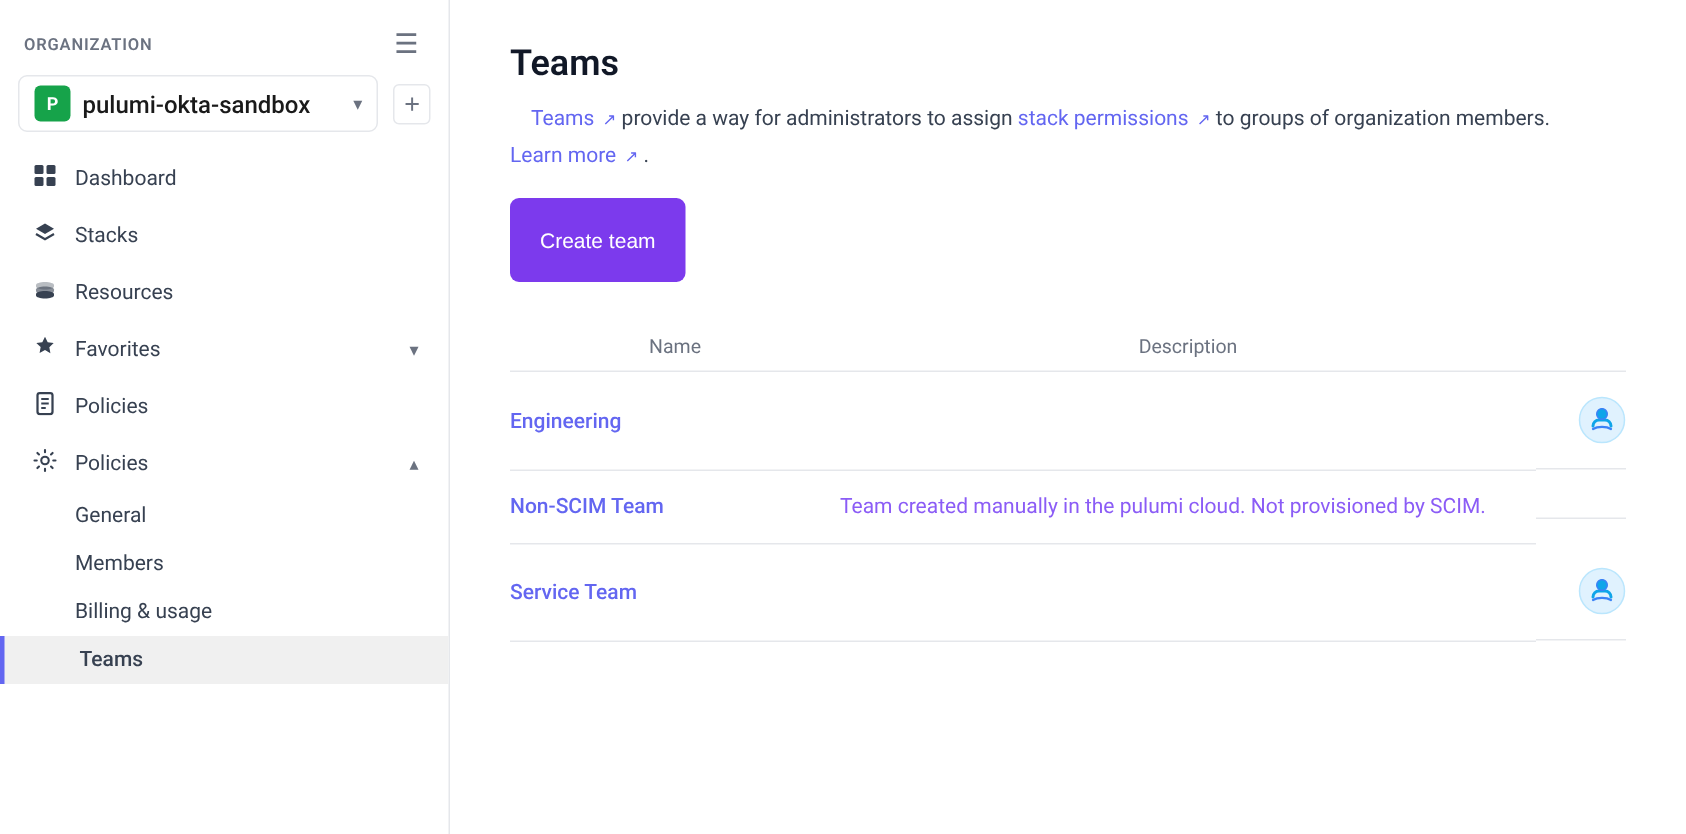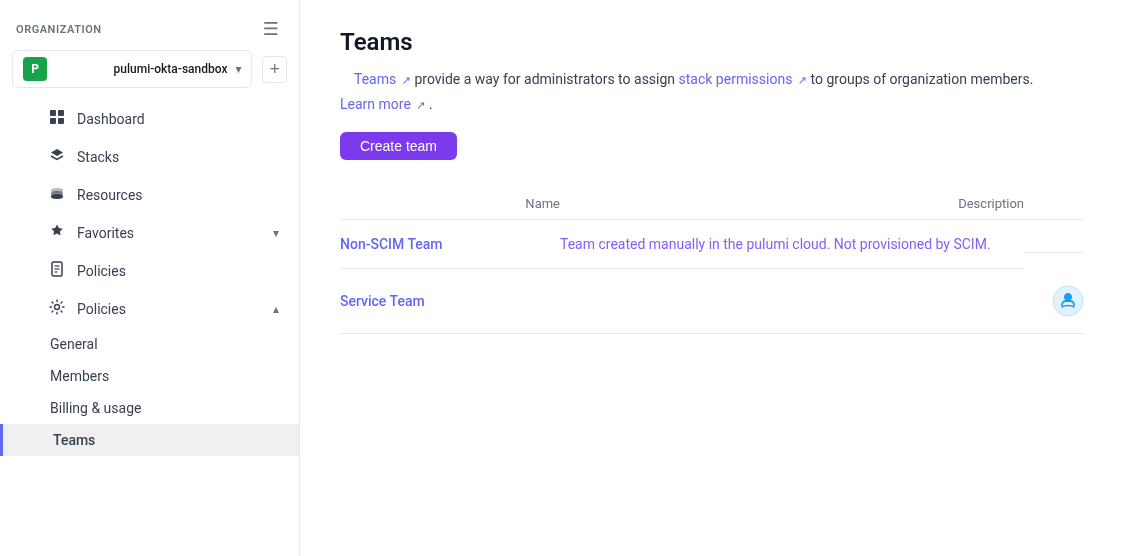--- a/index.html
+++ b/index.html
@@ -52,24 +52,23 @@
       background: #16a34a;
       border-radius: 4px;
       display: flex;
       align-items: center;
       justify-content: center;
       color: #fff;
       font-size: 12px;
       font-weight: 700;
     }
     .org-name {
-      font-size: 12px;
+      font-size: 16px;
       font-weight: 500;
       flex: 1;
-      text-align: right;
     }
     .org-chevron {
       color: #6b7280;
       font-size: 12px;
     }
     .org-add-btn {
       background: none;
       border: none;
       cursor: pointer;
       color: #6b7280;
@@ -98,21 +97,20 @@
     .nav-item {
       display: flex;
       align-items: center;
       gap: 10px;
       padding: 9px 20px;
       cursor: pointer;
       color: #374151;
       font-size: 14px;
       border-radius: 0;
       position: relative;
-      margin-left: 27px;
     }
     .nav-item .nav-icon { font-size: 16px; width: 20px; text-align: center; color: #374151; }
     .nav-item .nav-chevron { margin-left: auto; font-size: 12px; color: #6b7280; }
 
     .nav-sub-item {
       display: flex;
       align-items: center;
       padding: 8px 20px 8px 50px;
       cursor: pointer;
       color: #374151;
@@ -156,33 +154,33 @@
       font-size: 14px;
       color: #374151;
       margin-bottom: 20px;
     }
 
     .create-btn {
       background: #7c3aed;
       color: #fff;
       border: none;
       border-radius: 6px;
-      padding: 6px 20px;
+      padding: 20px 20px;
       font-size: 14px;
       font-weight: 500;
       cursor: pointer;
       margin-bottom: 28px;
     }
 
     .teams-table {
       width: 100%;
       border-collapse: collapse;
     }
     .teams-table th {
-      text-align: right;
+      text-align: center;
       font-size: 13px;
       font-weight: 400;
       color: #6b7280;
       padding: 8px 0 8px 0;
       border-bottom: 1px solid #e5e7eb;
     }
     .teams-table th:first-child { width: 220px; }
     .teams-table th:nth-child(2) { flex: 1; }
     .teams-table td {
       padding: 16px 0;
@@ -339,20 +337,33 @@
 
   <table class="teams-table">
     <thead>
       <tr>
         <th>Name</th>
         <th>Description</th>
         <th style="width:60px;"></th>
       </tr>
     </thead>
     <tbody id="teams-tbody">
+    <tr>
+          <td><a href="#" class="team-name-link">Engineering</a></td>
+          <td class="team-desc"></td>
+          <td class="scim-badge">
+      <svg class="scim-icon" viewBox="0 0 32 32" fill="none" xmlns="http://www.w3.org/2000/svg">
+        <circle cx="16" cy="16" r="15" fill="#e0f2fe" stroke="#bae6fd" stroke-width="1"></circle>
+        <path d="M10 20c0-2.2 1.8-4 4-4h4c2.2 0 4 1.8 4 4" stroke="#0ea5e9" stroke-width="2" fill="none" stroke-linecap="round"></path>
+        <path d="M16 8c-2.2 0-4 1.8-4 4s1.8 4 4 4 4-1.8 4-4-1.8-4-4-4z" fill="#3b82f6"></path>
+        <circle cx="16" cy="12" r="3" fill="#0ea5e9"></circle>
+        <path d="M10 22c1.5-1 3.5-1.5 6-1.5s4.5.5 6 1.5" stroke="#3b82f6" stroke-width="1.5" fill="none" stroke-linecap="round"></path>
+      </svg>
+          </td>
+        </tr>
         <tr>
           <td><a href="#" class="team-name-link">Non-SCIM Team</a></td>
           <td class="team-desc">Team created manually in the pulumi cloud. Not provisioned by SCIM.</td>
           <td class="scim-badge"></td>
         </tr>
         <tr>
           <td><a href="#" class="team-name-link">Service Team</a></td>
           <td class="team-desc"></td>
           <td class="scim-badge">
       <svg class="scim-icon" viewBox="0 0 32 32" fill="none" xmlns="http://www.w3.org/2000/svg">

